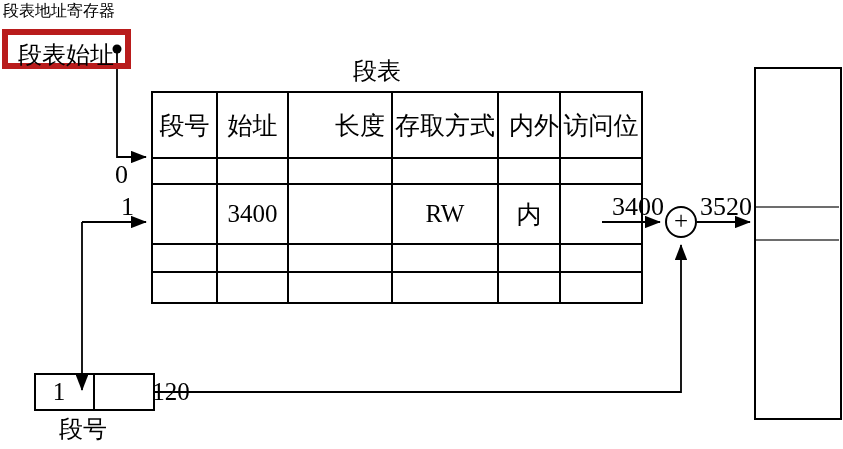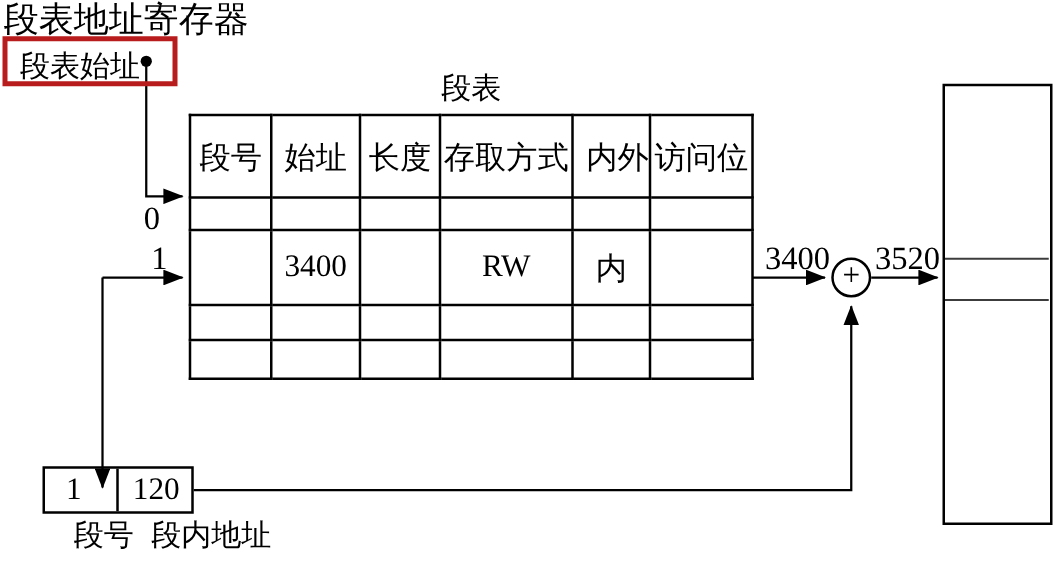--- a/index.html
+++ b/index.html
@@ -4,22 +4,22 @@
 <style>
   html,body{margin:0;padding:0;background:#fff;}
   #canvas{
     position:relative;width:843px;height:449px;background:#ffffff;
     font-family:"Liberation Serif","DejaVu Serif",serif;color:#000;overflow:hidden;
   }
   #canvas svg{position:absolute;left:0;top:0;}
   .lbl{position:absolute;white-space:nowrap;line-height:1.1;}
   .ctr{text-align:right;}
   
-  #reg-box{position:absolute;left:2px;top:29px;width:140px;height:40px;
-    border:4px solid #b91c1c;box-sizing:border-box;background:transparent;padding-left:11px;}
+  #reg-box{position:absolute;left:2px;top:29px;width:129px;height:40px;
+    border:6px solid #b91c1c;box-sizing:border-box;background:transparent;padding-left:11px;}
   #reg-box .txt{position:absolute;left:10px;top:4px;font-size:24px;}
   
   #seg-table{position:absolute;left:151px;top:91px;border-collapse:collapse;}
   #seg-table td{border:2px solid #000;padding:0;text-align:center;vertical-align:middle;
     font-size:25px;background:transparent;}
   
   #adder{position:absolute;left:665px;top:206px;width:32px;height:32px;border:2px solid #000;
     border-radius:50%;box-sizing:border-box;background:#fff;text-align:center;
     font-size:25px;line-height:26px;}
   
@@ -54,33 +54,33 @@
     <path d="M602,222 H660" fill="none" stroke="#000" stroke-width="1.8" marker-end="url(#arr)"></path>
 
     <path d="M697,222 H750" fill="none" stroke="#000" stroke-width="1.8" marker-end="url(#arr)"></path>
 
     <path d="M155,392 H681 V245" fill="none" stroke="#000" stroke-width="1.8" marker-end="url(#arr)"></path>
 
     <path d="M756,207 H839" fill="none" stroke="#3c3c3c" stroke-width="1.5"></path>
     <path d="M756,240 H839" fill="none" stroke="#3c3c3c" stroke-width="1.5"></path>
   </svg>
 
-  <div class="lbl" style="left:3px;top:2px;font-size:28px;">段表地址寄存器</div>
+  <div class="lbl" style="left:3px;top:2px;font-size:16px;">段表地址寄存器</div>
   <div id="reg-box">
     <span class="txt">段表始址</span>
   </div>
 
   <div class="lbl ctr" style="left:297px;top:58px;width:104px;font-size:24px;">段表</div>
 
   <table id="seg-table">
     <tbody>
         <tr style="height:66px;">
       <td style="width:63px;">段号</td>
       <td style="width:69px;">始址</td>
-      <td style="width:62px;">长度</td>
+      <td style="width:62px;padding-left:40px;">长度</td>
       <td style="width:104px;margin-top:24px;">存取方式</td>
       <td style="width:60px;text-align:right;">内外</td>
       <td style="width:80px;border-radius:19px;">访问位</td>
     </tr>
     <tr style="height:26px;">
       <td></td>
       <td></td>
       <td></td>
       <td></td>
       <td></td>
@@ -121,18 +121,17 @@
 
   <div id="adder">
     <span>+</span>
   </div>
 
   <div id="mem-box"></div>
 
   <div id="va-box">
     <div id="va-div"></div>
     <div class="va-val" style="left:2px;width:42px;">1</div>
-    <div class="va-val" style="left:59px;width:60px;">120</div>
+    <div class="va-val" style="left:59px;width:60px;padding-left:46px;">120</div>
   </div>
   <div class="lbl ctr" style="left:27px;top:416px;width:80px;font-size:24px;">段号</div>
-  <div class="lbl ctr" style="left:97px;top:416px;width:120px;font-size:24px;">段内地址</div>
 
 </div>
 
 </body></html>

